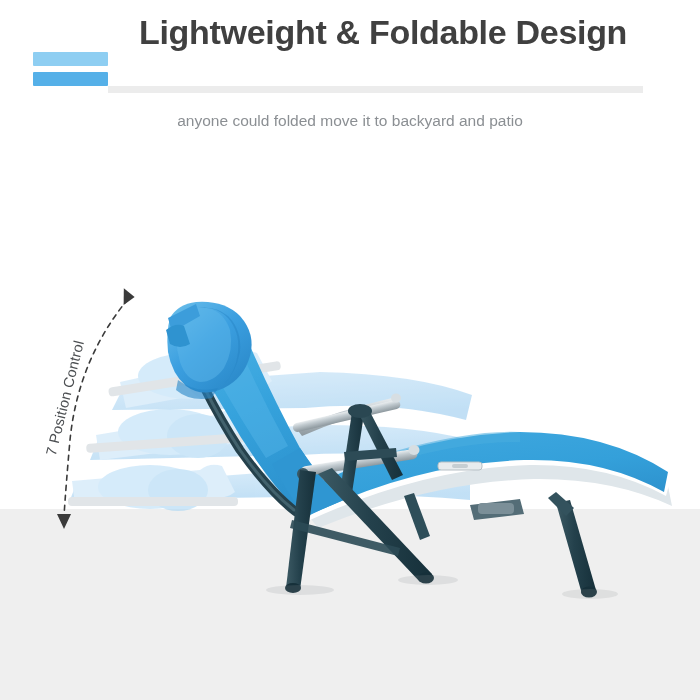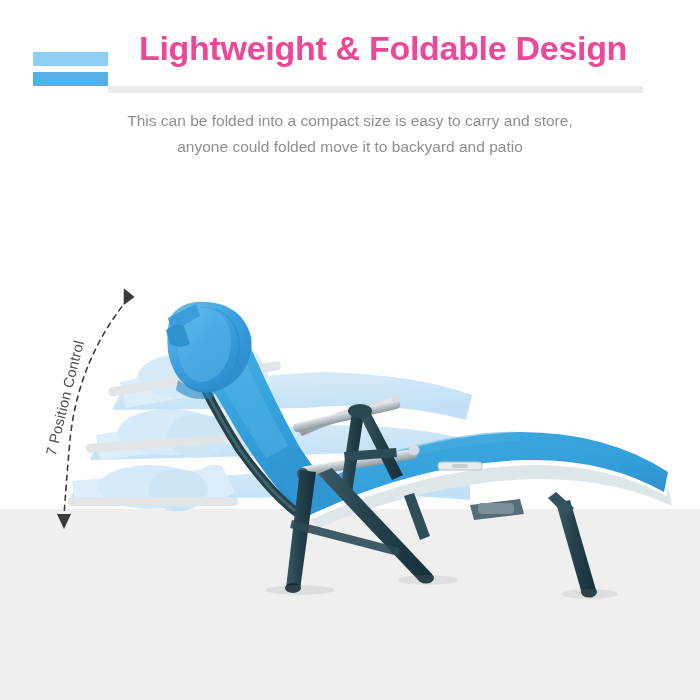--- a/index.html
+++ b/index.html
@@ -39,25 +39,25 @@
     left: 108px;
     top: 86px;
     width: 535px;
     height: 7px;
     background: #ececec;
   }
 
   .title {
     position: absolute;
     left: 139px;
-    top: 29px;
+    top: 13px;
     width: 520px;
     font-size: 34px;
     font-weight: bold;
-    color: #ec4899;
+    color: #404040;
     letter-spacing: -0.3px;
     line-height: 1.15;
     white-space: nowrap;
   }
 
   .subtitle {
     position: absolute;
     left: 120px;
     top: 108px;
     width: 460px;
@@ -109,21 +109,20 @@
   <div class="accent-bars">
     <div class="accent-bar top"></div>
     <div class="accent-bar bottom"></div>
   </div>
 
   <div class="divider"></div>
 
   <div class="title">Lightweight &amp; Foldable Design</div>
 
   <div class="subtitle">
-    <div>This can be folded into a compact size is easy to carry and store,</div>
     <div>anyone could folded move it to backyard and patio</div>
   </div>
 
   <div class="ground"></div>
 
   <div class="scene">
     <svg width="700" height="700" viewBox="0 0 700 700" xmlns="http://www.w3.org/2000/svg">
       <defs>
         <linearGradient id="fabricMain" x1="0" y1="0" x2="0.35" y2="1">
           <stop offset="0%" stop-color="#4fb4e6"></stop>

